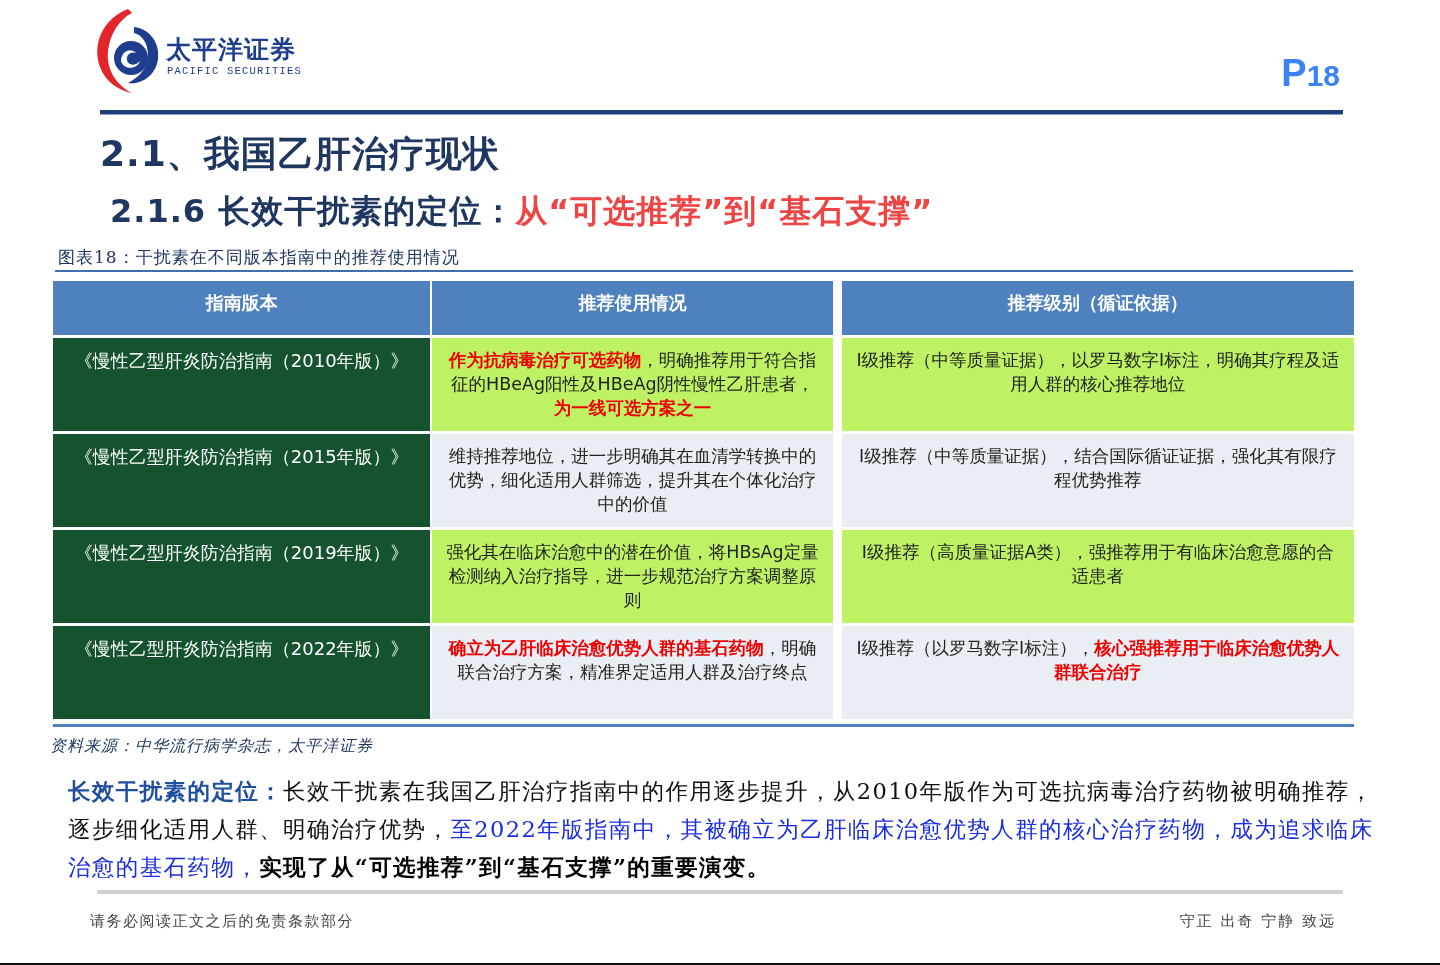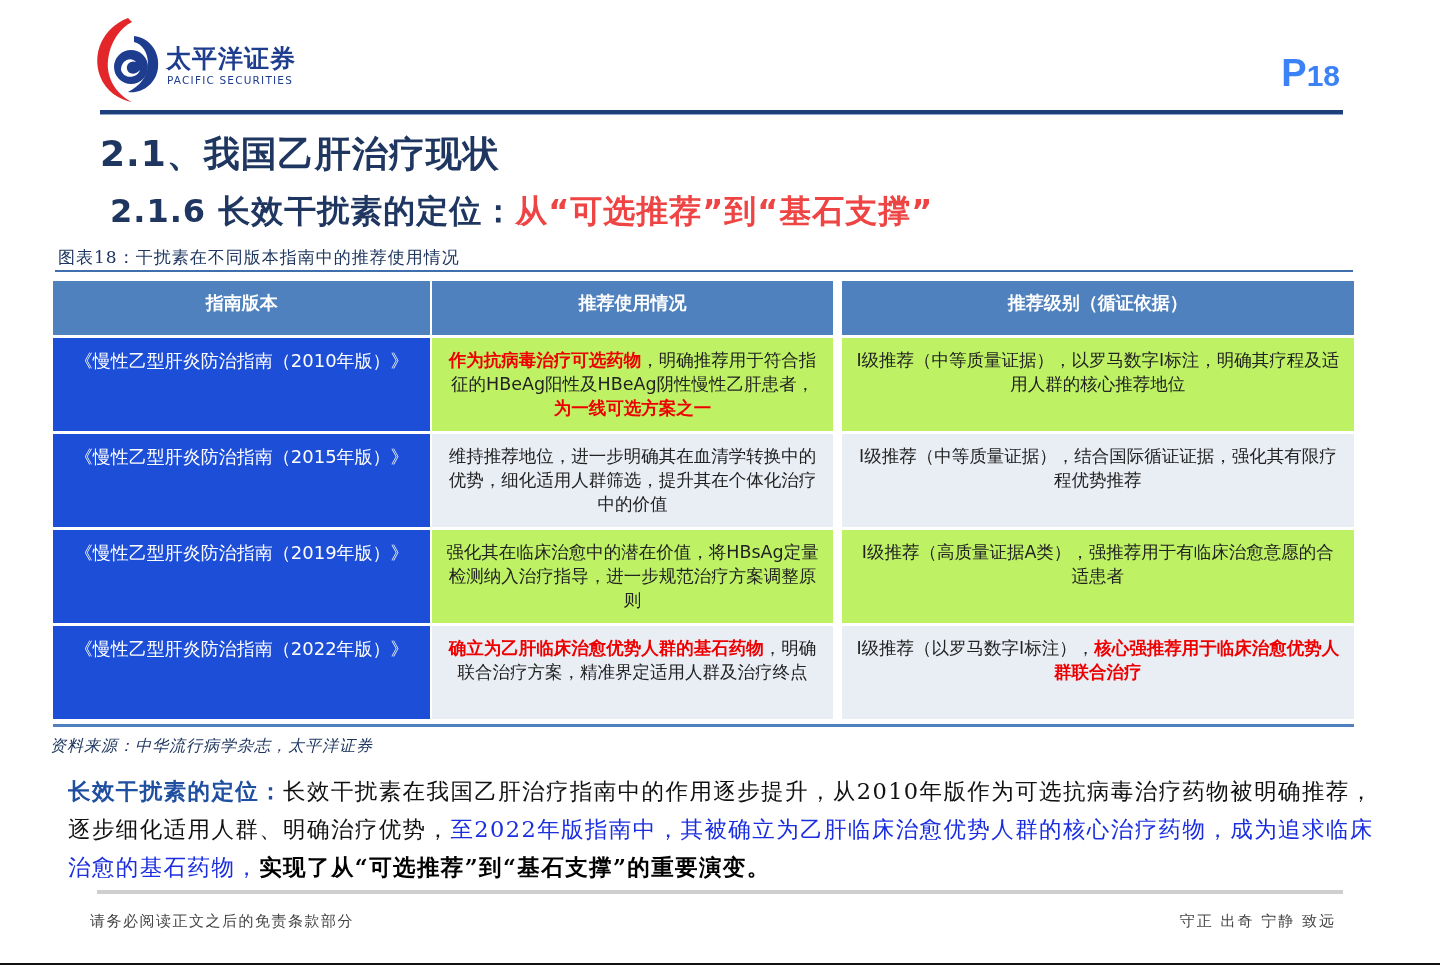--- a/index.html
+++ b/index.html
@@ -4,24 +4,24 @@
 <style>
   html, body { margin: 0; padding: 0; }
   body {
     width: 1440px; height: 965px; position: relative; overflow: hidden;
     background: #ffffff;
     font-family: "DejaVu Sans", "Liberation Sans", sans-serif;
   }
   .abs { position: absolute; }
 
   
-  .logo { left: 88px; top: 14px; width: 240px; height: 90px; }
+  .logo { left: 88px; top: 5px; width: 240px; height: 90px; }
   .logo-mark { position: absolute; left: 0; top: 0; width: 80px; height: 90px; }
   .logo-cn { position: absolute; left: 78px; top: 28px; font-size: 25px; font-weight: bold; color: #1f3d8f; letter-spacing: 1px; white-space: nowrap; }
-  .logo-en { position: absolute; left: 79px; top: 60px; font-size: 10.5px; color: #1f3d8f; letter-spacing: 1.2px; white-space: nowrap; }
+  .logo-en { position: absolute; left: 79px; top: 60px; font-size: 10.5px; color: #1f3d8f; letter-spacing: 1.2px; white-space: nowrap; font-family: Liberation Mono, monospace; }
 
   .page-num { right: 100px; top: 52px; font-size: 38px; font-weight: bold; color: #3b82f6; font-family: "Liberation Sans", sans-serif; }
   .page-num small { font-size: 30px; }
 
   .top-rule { left: 100px; top: 110px; width: 1243px; height: 4px; background: #1f3f7a; border-bottom: 1px solid #8aa5d0; }
 
   .h1 { left: 100px; top: 130px; font-size: 36px; font-weight: bold; color: #1f3760; letter-spacing: 1px; white-space: nowrap; }
   .h2 { left: 110px; top: 190px; font-size: 32px; font-weight: bold; color: #1f3760; letter-spacing: 1px; white-space: nowrap; }
   .h2 .red { color: #ef4444; }
 
@@ -29,21 +29,21 @@
   .caption-rule { left: 55px; top: 270px; width: 1298px; height: 2px; background: #3f6fad; }
 
   
   .table { left: 53px; top: 281px; width: 1301px; }
   .row { display: flex; margin-bottom: 3px; }
   .cell { box-sizing: border-box; text-align: center; font-size: 17.5px; line-height: 24px; padding: 10px 12px 0; }
   .c1 { width: 380px; margin-right: 2px; }
   .c2 { width: 403px; margin-right: 9px; }
   .c3 { width: 516px; }
   .hdr .cell { background: #4e81bd; color: #ffffff; height: 54px; font-weight: bold; font-size: 18px; }
-  .body-row .c1 { background: #1d4ed8; color: #ffffff; height: 93px; font-size: 18px; padding-top: 11px; }
+  .body-row .c1 { background: #14532d; color: #ffffff; height: 93px; font-size: 18px; padding-top: 11px; }
   .body-row.odd .c2, .body-row.odd .c3 { background: #bef264; color: #222; height: 93px; }
   .body-row.even .c2, .body-row.even .c3 { background: #e9edf4; color: #222; height: 93px; }
   .red-b { color: #ee0000; font-weight: bold; }
   .table-bottom { left: 53px; top: 724px; width: 1301px; height: 3px; background: #4e81bd; }
 
   .source { left: 50px; top: 736px; font-size: 16px; font-style: italic; color: #1f3760; letter-spacing: 1px; white-space: nowrap; font-family: "DejaVu Serif", serif; }
 
   .summary { left: 68px; top: 772px; width: 1320px; font-size: 22.5px; line-height: 38px; color: #111; letter-spacing: 1.4px; font-family: "DejaVu Serif", serif; }
   .summary .lead { color: #1f4fa0; font-weight: bold; }
   .summary .blue { color: #1a2ee0; }

